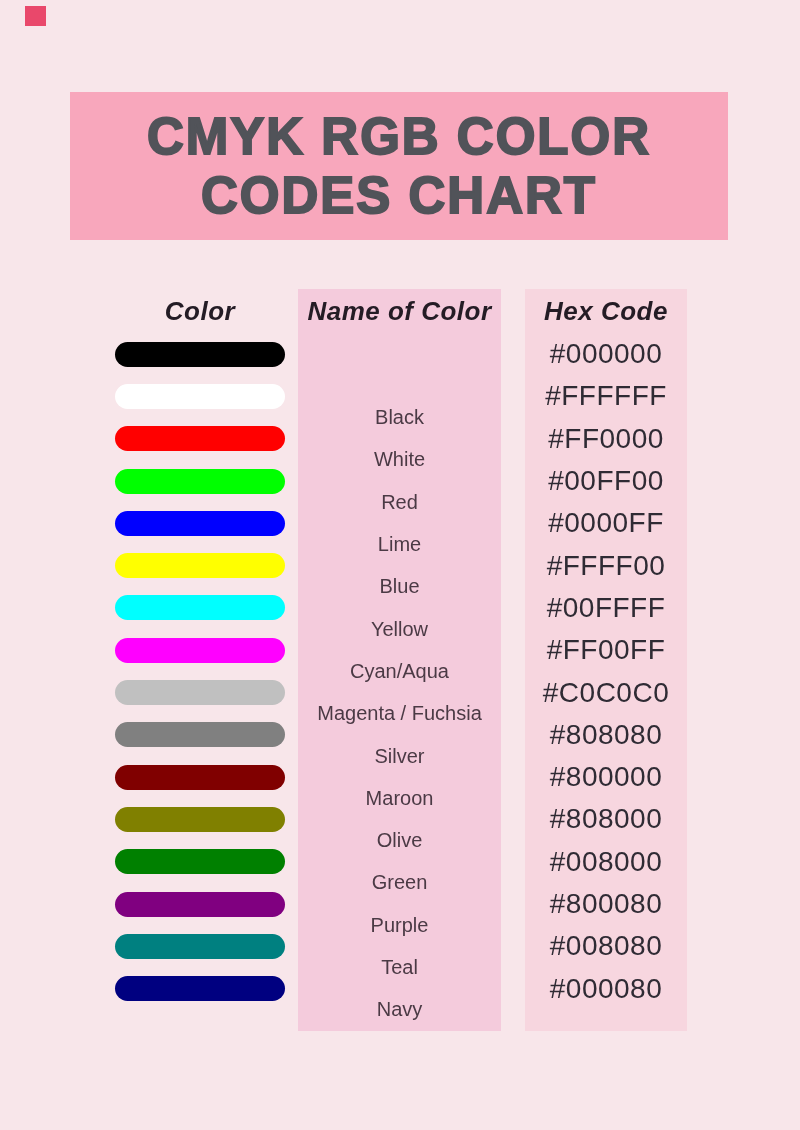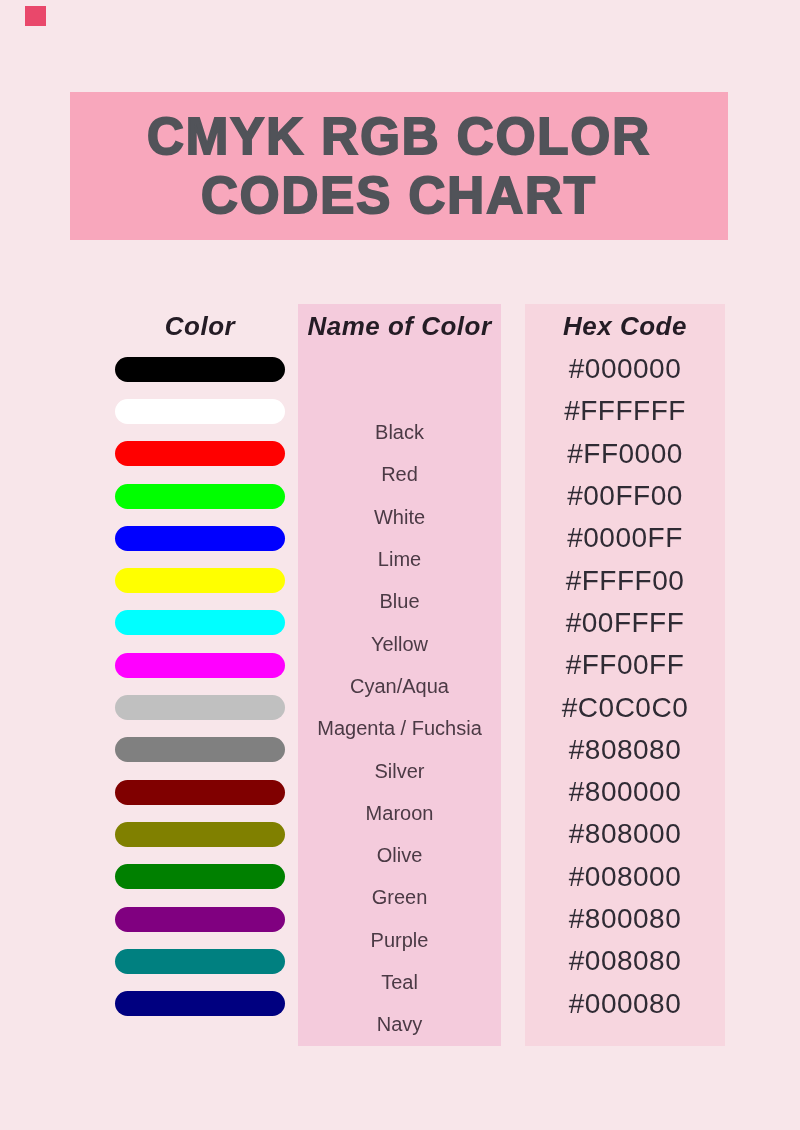--- a/index.html
+++ b/index.html
@@ -51,28 +51,28 @@
     line-height: 59px;
     font-weight: bold;
     letter-spacing: 2px;
     color: var(--title-text);
     -webkit-text-stroke: 2px var(--title-text);
     white-space: nowrap;
   }
 
   .column {
     position: absolute;
-    top: 304px;
+    top: 289px;
     height: 742px;
     display: flex;
     flex-direction: column;
   }
   .swatch-column { left: 115px; width: 170px; }
   .name-panel    { left: 298px; width: 203px; background: var(--name-panel-bg); justify-content: space-between; }
-  .hex-panel     { left: 525px; width: 200px; background: var(--hex-panel-bg); }
+  .hex-panel     { left: 525px; width: 162px; background: var(--hex-panel-bg); }
 
   .col-header {
     height: 44px;
     display: flex;
     align-items: center;
     justify-content: center;
     font-size: 26px;
     font-weight: bold;
     font-style: italic;
     color: var(--header-text);
@@ -175,24 +175,24 @@
       </div>
   </div>
 
   <div class="column name-panel">
     <div class="col-header">Name of Color</div>
     <div class="rows" id="name-rows">
         <div class="row">
           <div class="name-cell">Black</div>
         </div>
         <div class="row">
+          <div class="name-cell">White</div>
+        </div>
+        <div class="row">
           <div class="name-cell">Red</div>
-        </div>
-        <div class="row">
-          <div class="name-cell">White</div>
         </div>
         <div class="row">
           <div class="name-cell">Lime</div>
         </div>
         <div class="row">
           <div class="name-cell">Blue</div>
         </div>
         <div class="row">
           <div class="name-cell">Yellow</div>
         </div>

